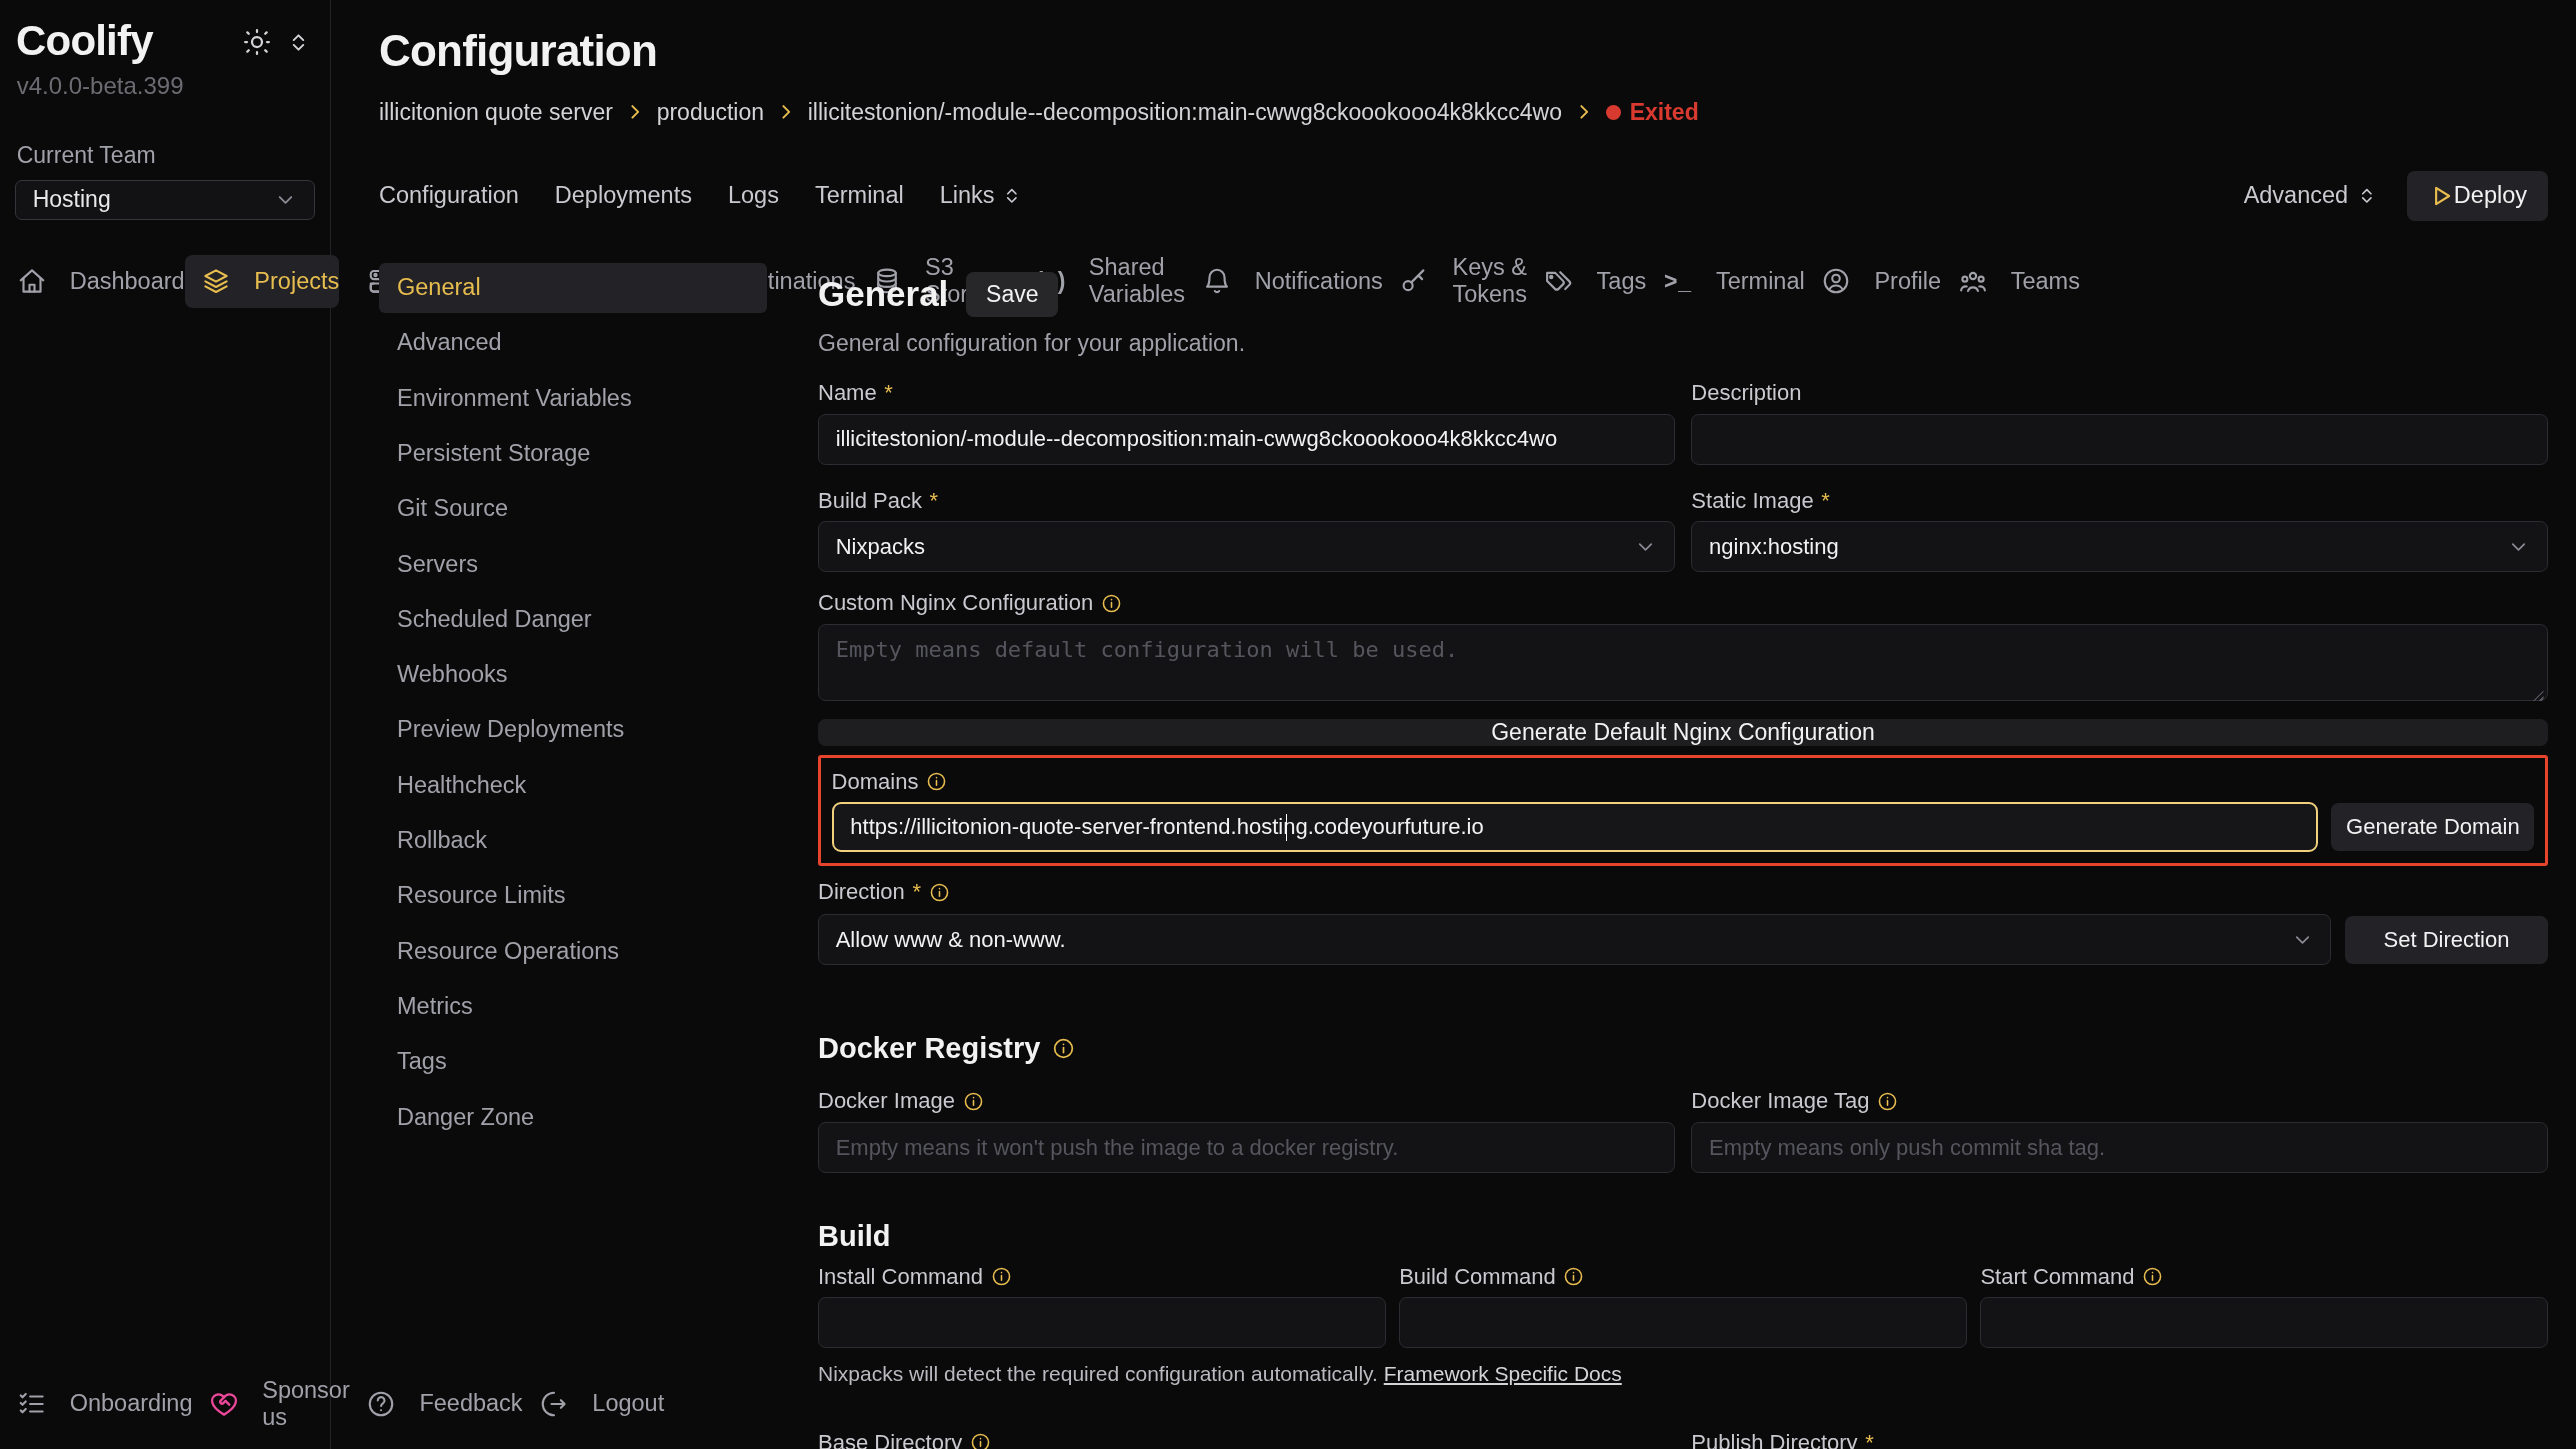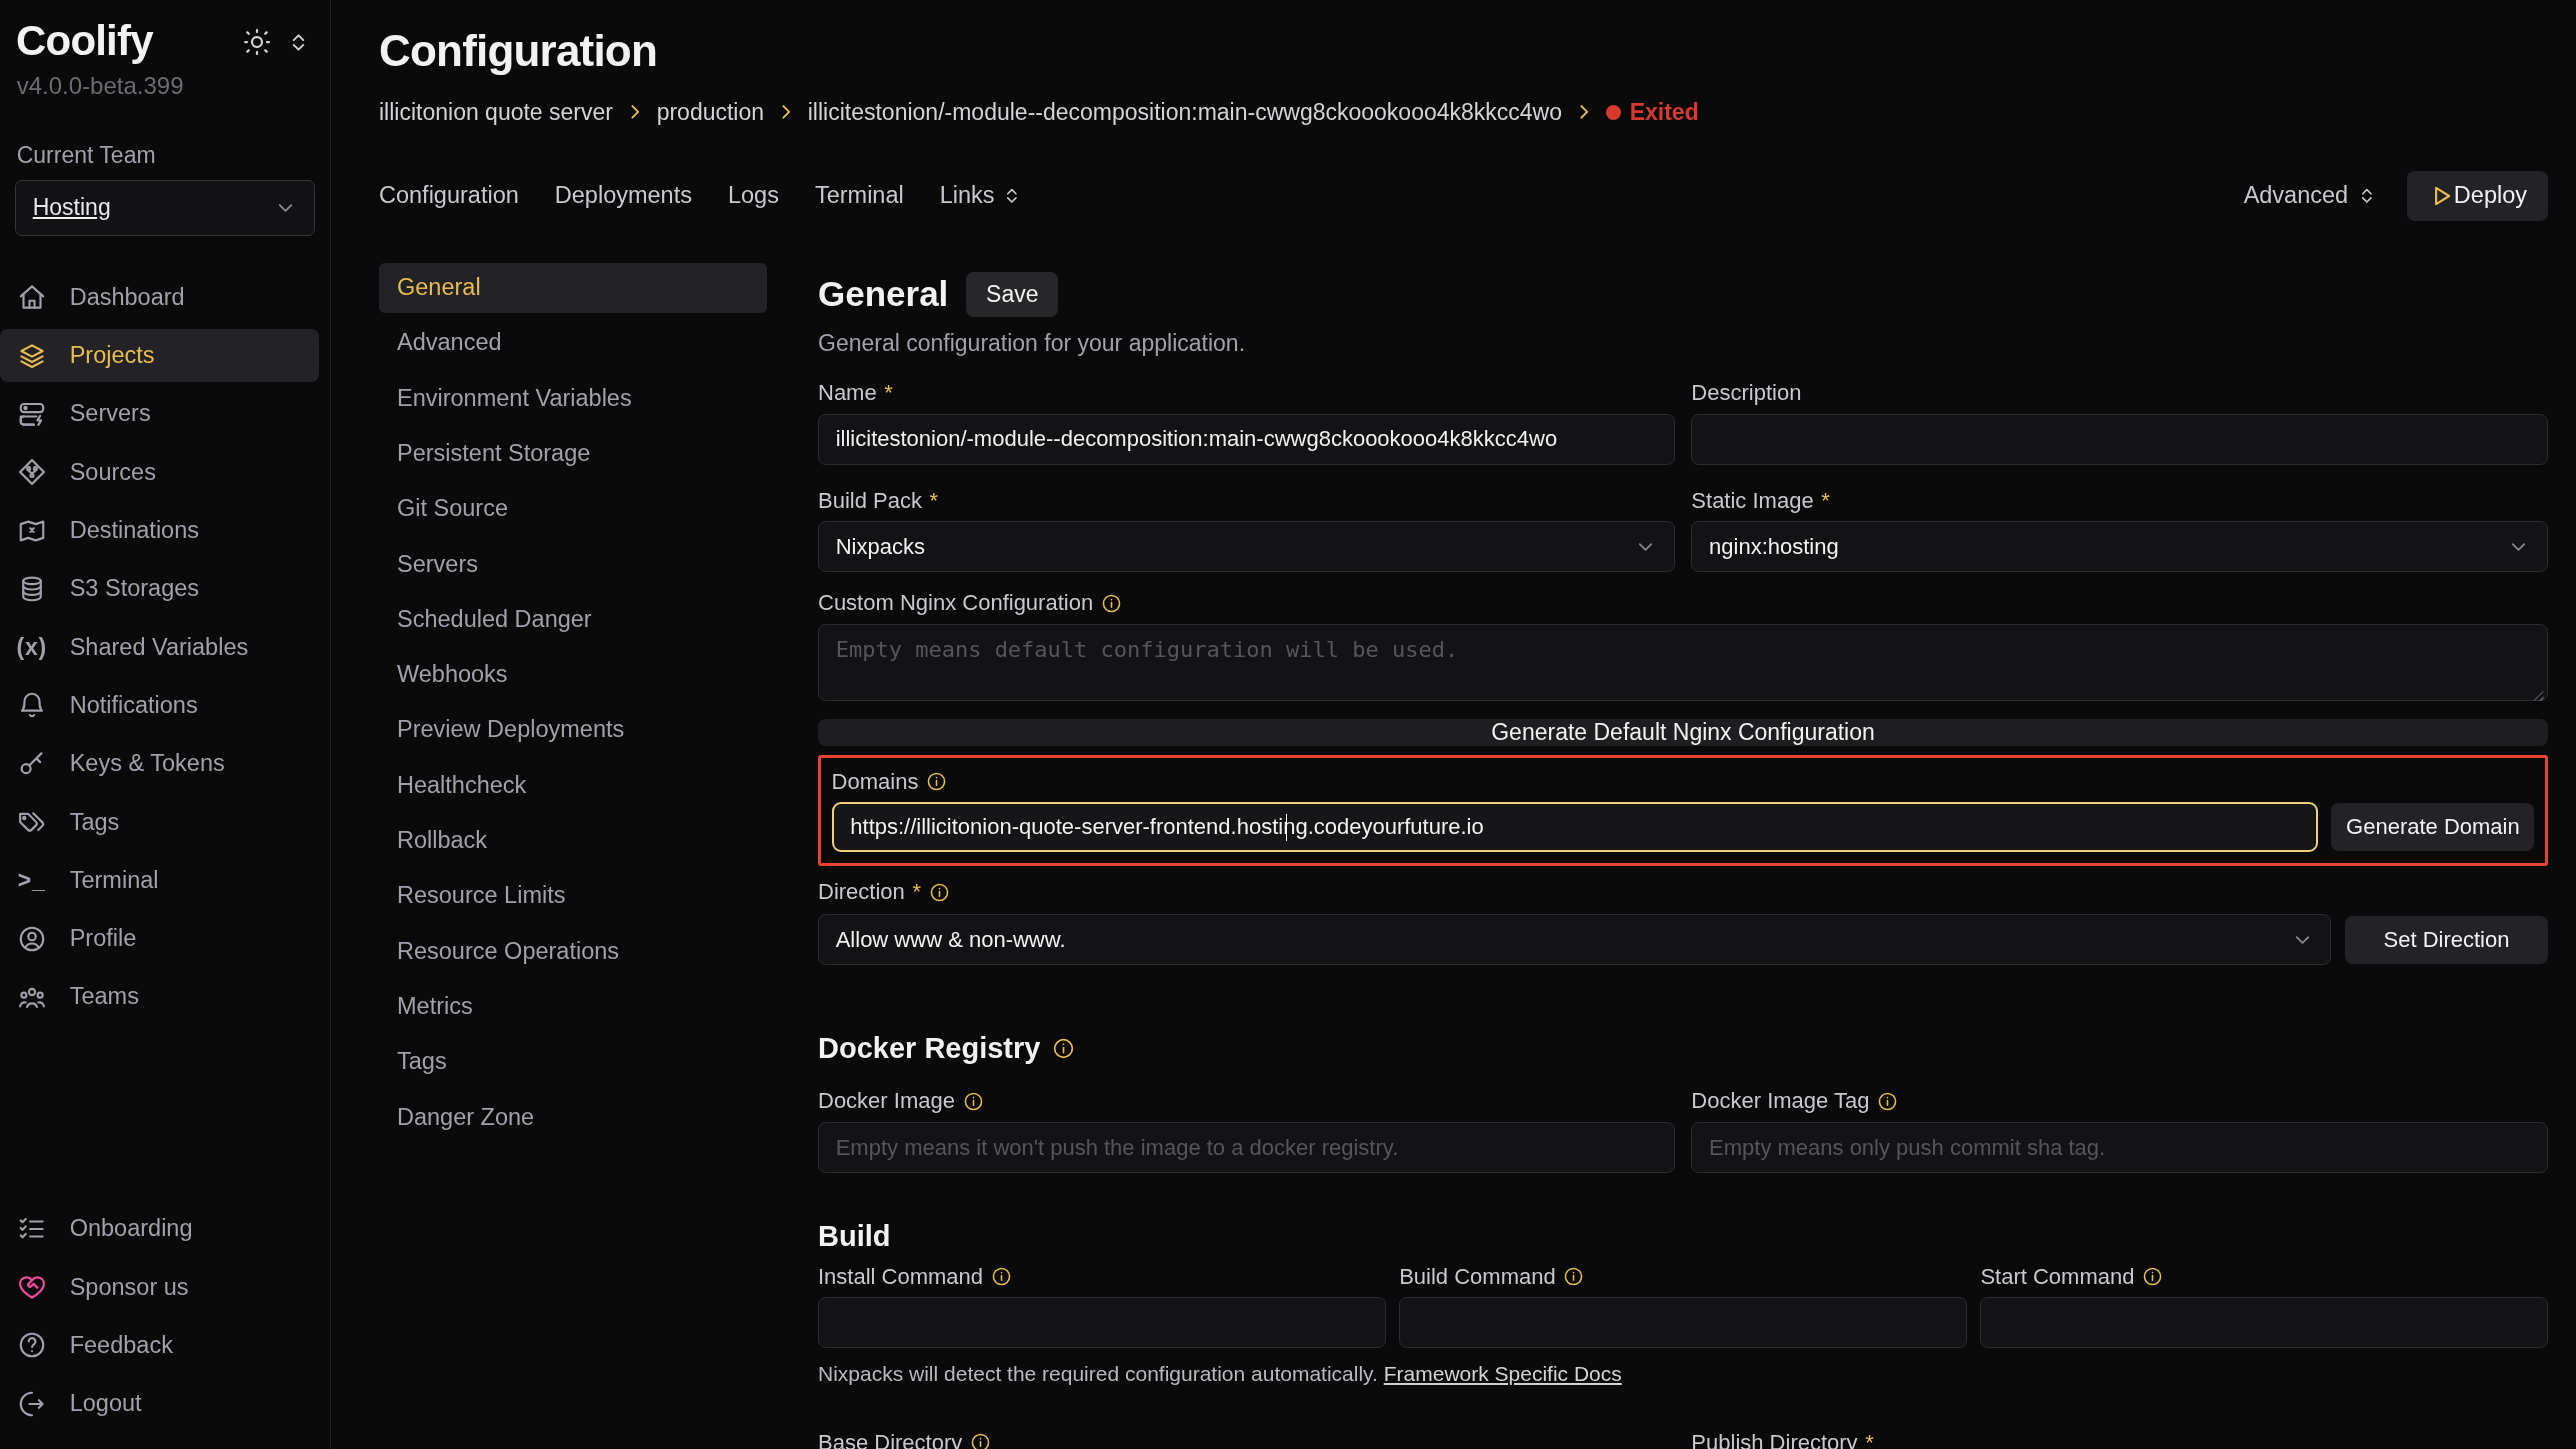--- a/index.html
+++ b/index.html
@@ -18,27 +18,27 @@
     border-right:1.5px solid #222226;
     padding:16.7px 0 13.6px 0;
     display:flex; flex-direction:column;
   }
   .logo-row { display:flex; align-items:flex-start; padding:0 19.7px 0 16px; }
   .logo { font-size:42px; font-weight:bold; letter-spacing:-0.8px; }
   .logo-icons { margin-left:auto; display:flex; align-items:center; gap:15px; margin-top:10.6px; color:#d4d4d8; }
   .version { color:#6b6b72; font-size:24px; margin:7.6px 0 0 16.7px; }
   .team-label { color:#a1a1aa; font-size:23px; margin:42px 0 0 16.7px; }
   .team-select {
-    margin:10.6px 15px 0 15px; height:56px; border:1.5px solid #35353b; border-radius:7px;
-    background:#121214; display:flex; align-items:center; padding:0 16.7px; cursor:pointer;text-decoration:underline;
+    margin:10.6px 15px 0 15px; height:40px; border:1.5px solid #35353b; border-radius:7px;
+    background:#121214; display:flex; align-items:center; padding:0 16.7px; cursor:pointer;
   }
   .team-select .val { font-size:23px; color:#e8e8ea; }
   .team-select svg { margin-left:auto; color:#8a8a93; }
 
-  .nav { margin-top:35px; display:flex; flex-direction:column; }
+  .nav { margin-top:35px; display:flex; flex-direction:row; }
   .nav-item {
     height:53px; margin-bottom:5.3px; display:flex; align-items:center;
     padding-left:16.7px; color:#a1a1aa; cursor:pointer; font-size:23.5px;
   }
   .nav-item .nicon { width:30px; display:flex; justify-content:center; color:#a1a1aa; }
   .nav-item .nlabel { margin-left:23px; }
   .nav-item.active { background:#232327; border-radius:7.6px; margin-right:10.6px; color:#e8bd4f; }
   .nav-item.active .nicon { color:#e8bd4f; }
   .nav-item .glyph { font-weight:bold; font-size:23px; letter-spacing:0.8px; }
   .nicon.pink { color:#ec4899; }

